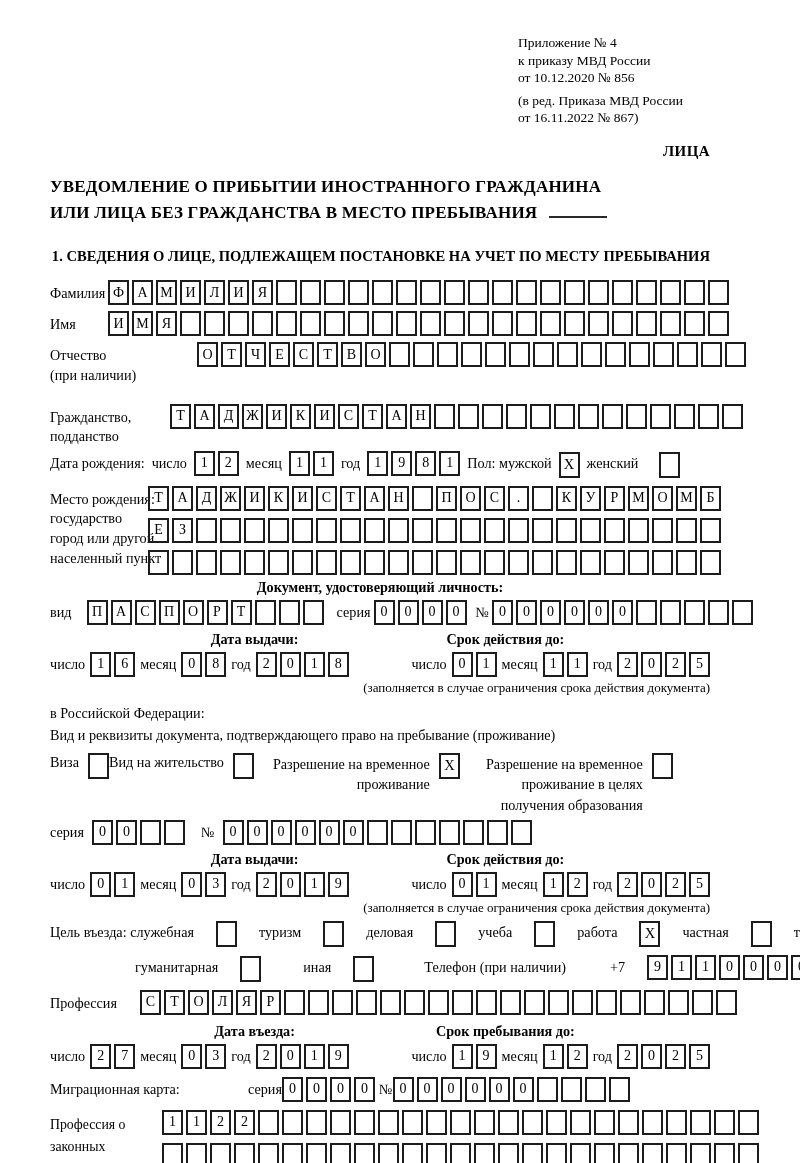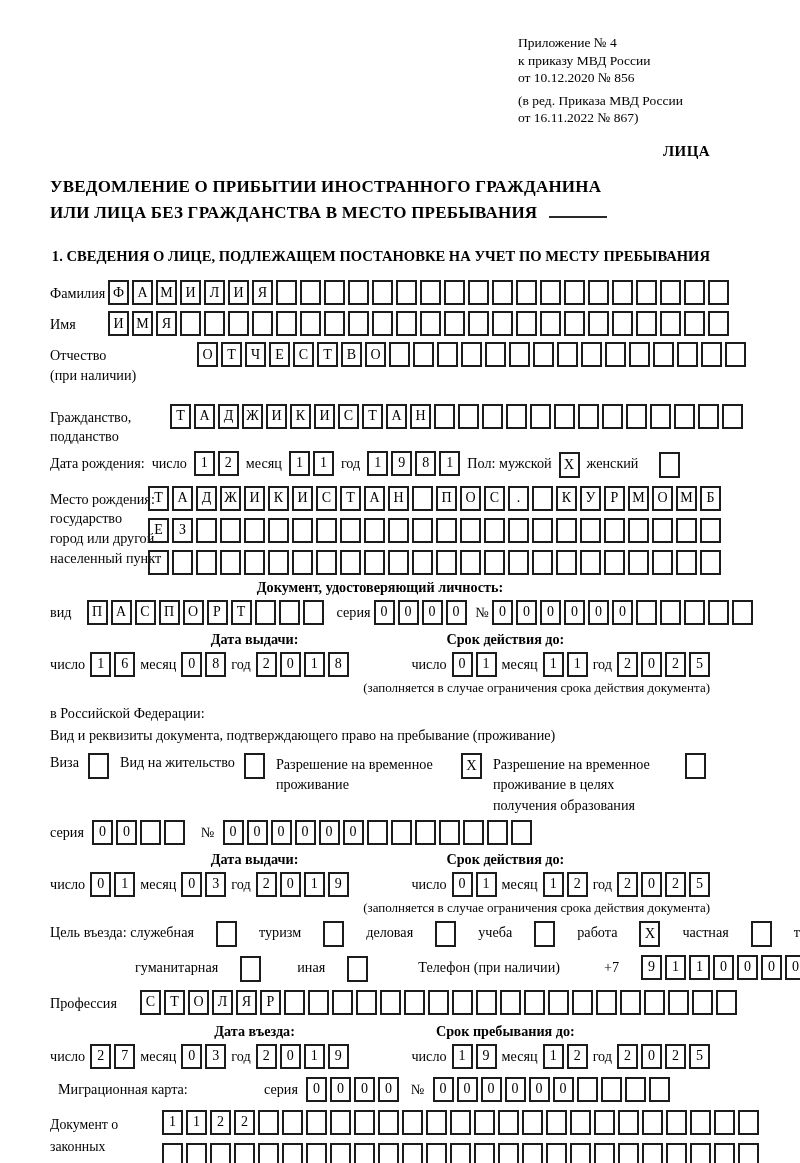--- a/index.html
+++ b/index.html
@@ -31,23 +31,23 @@
 
   .doc-head{text-align:center;font-weight:bold;font-size:14.2px;margin:2px 0 4px 0;}
   .dates-head{position:relative;height:21px;font-weight:bold;font-size:14.2px;}
   .dh-left{position:absolute;left:31%;transform:translateX(-50%);text-align:right;}
   .dh-right{position:absolute;left:69%;transform:translateX(-50%);}
   .dates-row{display:flex;}
   .dgroup{display:flex;gap:5px;align-items:flex-start;}
   .dgroup.right{margin-left:auto;}
   .note{text-align:right;font-size:13px;margin-top:3px;}
   .plain{font-size:14.2px;line-height:1.55;}
-  .permit-row{display:flex;gap:11px;align-items:flex-start;font-size:14.2px;margin-top:6px;}
+  .permit-row{display:flex;align-items:flex-start;font-size:14.2px;margin-top:6px;}
   .opt{display:flex;gap:9px;align-items:flex-start;}
-  .center-lbl{text-align:left;line-height:1.45;padding-top:2px;}
+  .center-lbl{text-align:right;line-height:1.45;padding-top:2px;}
   .purpose-row{display:flex;gap:22px;align-items:flex-start;flex-wrap:nowrap;}
   .gapl{margin-left:85px;}
 </style>
 </head>
 <body>
 
 <div class="page">
 
   <div class="appendix">
     <div>Приложение № 4</div>
@@ -503,21 +503,21 @@
     <span class="cb">X</span>
     <span class="il">частная</span>
     <span class="cb"></span>
     <span class="il">транзит</span>
     <span class="cb"></span>
   </div>
 
   <div class="purpose-row gapl mb8">
     <span class="il">гуманитарная</span>
     <span class="cb"></span>
-    <span class="il" style="margin-left:14px;">иная</span>
+    <span class="il" style="margin-left:20px;">иная</span>
     <span class="cb"></span>
     <span class="il" style="margin-left:28px;">Телефон (при наличии)</span>
     <span class="il" style="margin-left:22px;">+7</span>
     <span class="cells">
         <span class="cell">9</span>
         <span class="cell">1</span>
         <span class="cell">1</span>
         <span class="cell">0</span>
         <span class="cell">0</span>
         <span class="cell">0</span>
@@ -597,21 +597,21 @@
       <span class="il">год</span>
       <span class="cells">
           <span class="cell">2</span>
           <span class="cell">0</span>
           <span class="cell">2</span>
           <span class="cell">5</span>
         </span>
     </div>
   </div>
 
-  <div class="frow mb8" style="gap:8px;margin-left:8px;">
+  <div class="frow mb8" style="">
     <span class="il" style="width:160px;margin-right:38px;">Миграционная карта:</span>
     <span class="il">серия</span>
     <span class="cells">
         <span class="cell">0</span>
         <span class="cell">0</span>
         <span class="cell">0</span>
         <span class="cell">0</span>
       </span>
     <span class="il" style="margin-left:4px;">№</span>
     <span class="cells">
@@ -623,21 +623,21 @@
         <span class="cell">0</span>
         <span class="cell"></span>
         <span class="cell"></span>
         <span class="cell"></span>
         <span class="cell"></span>
       </span>
   </div>
 
   <div class="frow">
     <div class="lbl w-rep" style="font-size:13.8px;line-height:1.62;">
-      <div style="white-space:nowrap;">Документ о</div>
+      <div style="white-space:nowrap;">Профессия о</div>
       <div style="white-space:nowrap;">законных</div>
       <div style="white-space:nowrap;">представителях</div>
 
     </div>
     <div style="margin-left:26px;">
       <div class="stack" style="gap:8px;">
         <div class="cells">
             <span class="cell">1</span>
             <span class="cell">1</span>
             <span class="cell">2</span>

